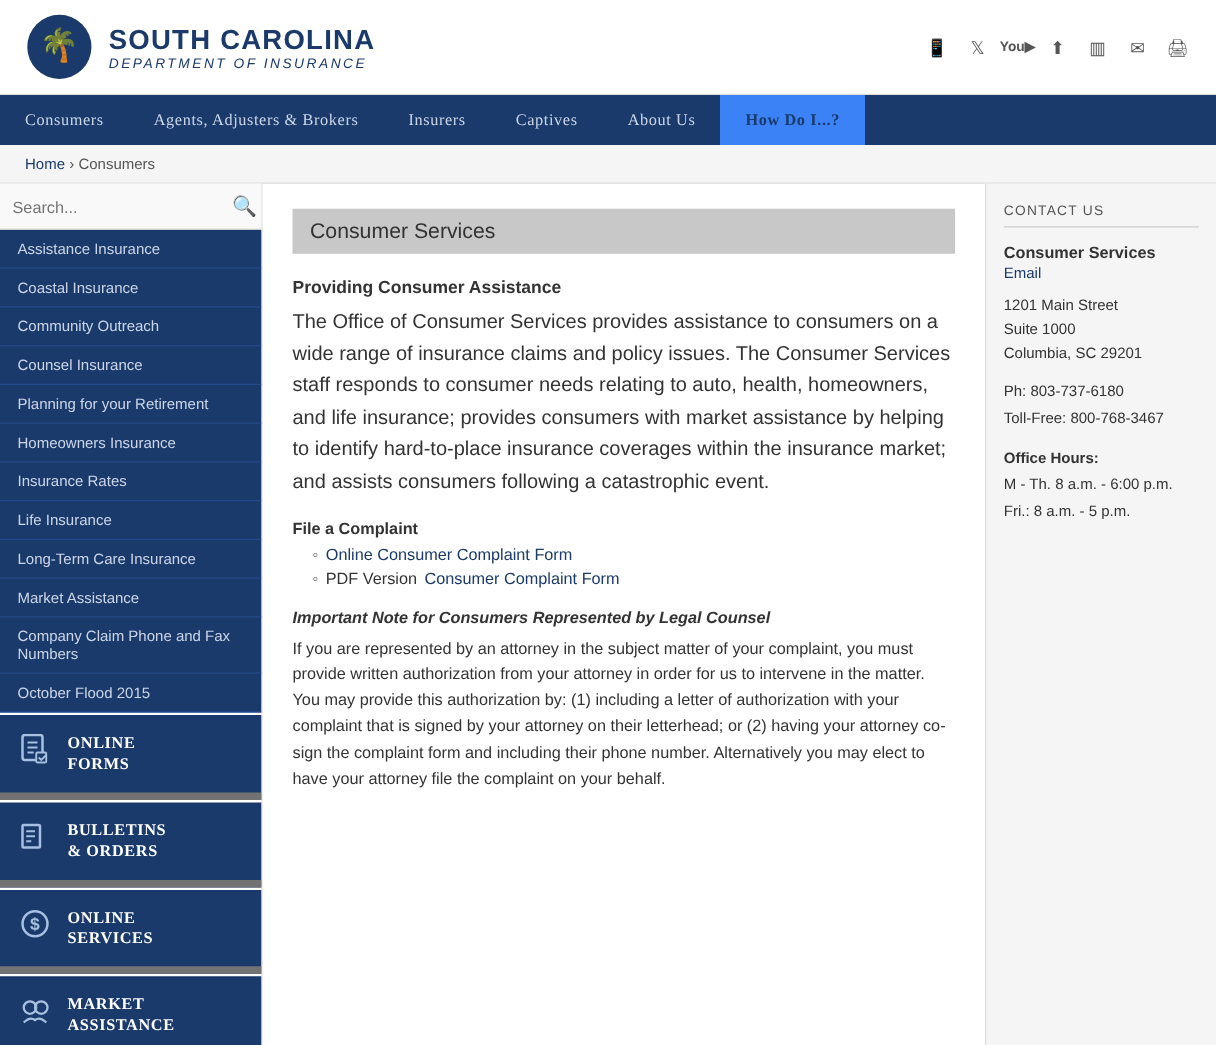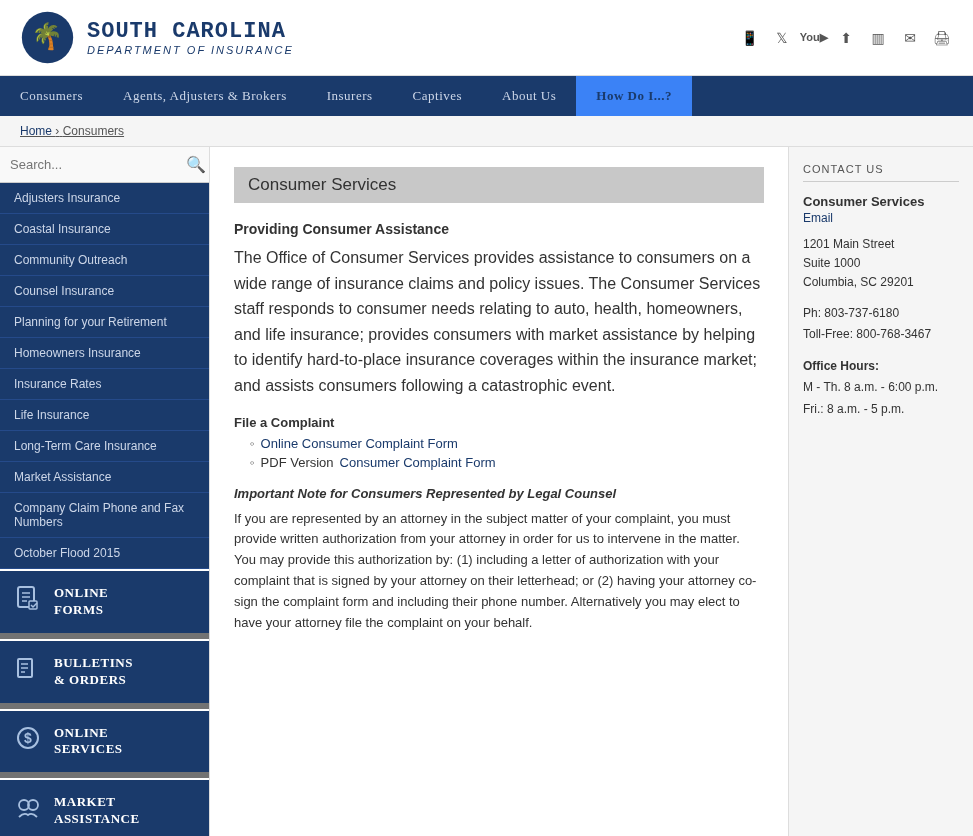--- a/index.html
+++ b/index.html
@@ -2,32 +2,32 @@
 <html><head>
   <meta charset="utf-8">
   <style>
     * { margin: 0; padding: 0; box-sizing: border-box; }
     body { font-family: Arial, sans-serif; font-size: 13px; color: #333; background: #fff; width: 973px; }
 
     
     .header { background: #fff; padding: 10px 20px; display: flex; align-items: center; justify-content: space-between; border-bottom: 1px solid #ddd; }
     .logo-area { display: flex; align-items: center; gap: 12px; }
     .logo-icon { width: 55px; height: 55px; }
-    .logo-text h1 { font-size: 22px; font-weight: bold; color: #1a3a6b; letter-spacing: 1px; text-transform: uppercase; font-family: Liberation Mono, monospace; }
+    .logo-text h1 { font-size: 22px; font-weight: bold; color: #1a3a6b; letter-spacing: 1px; text-transform: uppercase; font-family: Liberation Sans, sans-serif; }
     .logo-text p { font-size: 11px; color: #1a3a6b; letter-spacing: 2px; text-transform: uppercase; font-style: italic; }
     .social-icons { display: flex; gap: 10px; align-items: center; }
     .social-icon { width: 22px; height: 22px; display: inline-flex; align-items: center; justify-content: center; color: #555; font-size: 14px; }
 
     
     .nav { background: #1a3a6b; display: flex; align-items: stretch; }
     .nav-item { color: #ccd6e8; padding: 12px 20px; font-size: 13px; cursor: pointer; font-family: Georgia, serif; letter-spacing: 0.5px; text-decoration: none; display: flex; align-items: center; }
     .nav-item.active { background: #3b82f6; color: #1a3a6b; font-weight: bold; }
 
     
-    .breadcrumb { padding: 8px 20px; font-size: 12px; color: #555; background: #f5f5f5; border-bottom: 1px solid #ddd; text-decoration: underline; }
+    .breadcrumb { padding: 8px 20px; font-size: 12px; color: #555; background: #f5f5f5; border-bottom: 1px solid #ddd; }
     .breadcrumb a { color: #1a3a6b; text-decoration: none; }
 
     
     .layout { display: flex; min-height: 600px; }
 
     
     .sidebar { width: 210px; min-width: 210px; background: #fff; border-right: 1px solid #ddd; }
     .search-bar { display: flex; align-items: center; border-bottom: 1px solid #ccc; padding: 8px 10px; background: #f9f9f9; }
     .search-input { border: none; outline: none; background: transparent; flex: 1; font-size: 13px; color: #555; }
     .search-icon-btn { background: none; border: none; cursor: pointer; color: #555; font-size: 16px; }
@@ -114,21 +114,21 @@
 </div>
 
 <div class="layout">
 
   <div class="sidebar">
     <div class="search-bar">
       <input class="search-input" type="text" placeholder="Search..." style="">
       <button class="search-icon-btn">🔍</button>
     </div>
     <nav class="sidebar-nav">
-      <a href="#">Adjusters Insurance</a>
+      <a href="#">Assistance Insurance</a>
       <a href="#">Coastal Insurance</a>
       <a href="#">Community Outreach</a>
       <a href="#">Counsel Insurance</a>
       <a href="#">Planning for your Retirement</a>
       <a href="#">Homeowners Insurance</a>
       <a href="#">Insurance Rates</a>
       <a href="#">Life Insurance</a>
       <a href="#">Long-Term Care Insurance</a>
       <a href="#">Market Assistance</a>
       <a href="#">Company Claim Phone and Fax Numbers</a>

